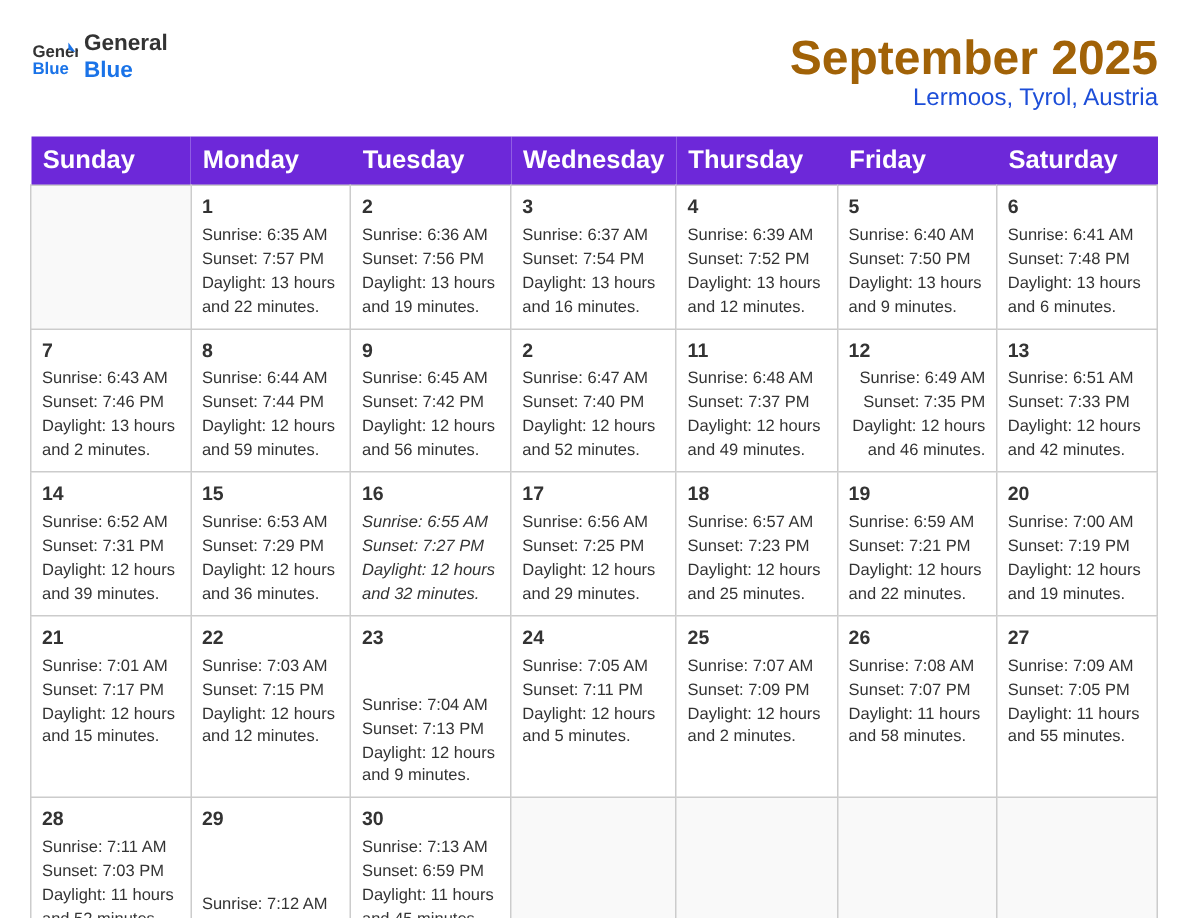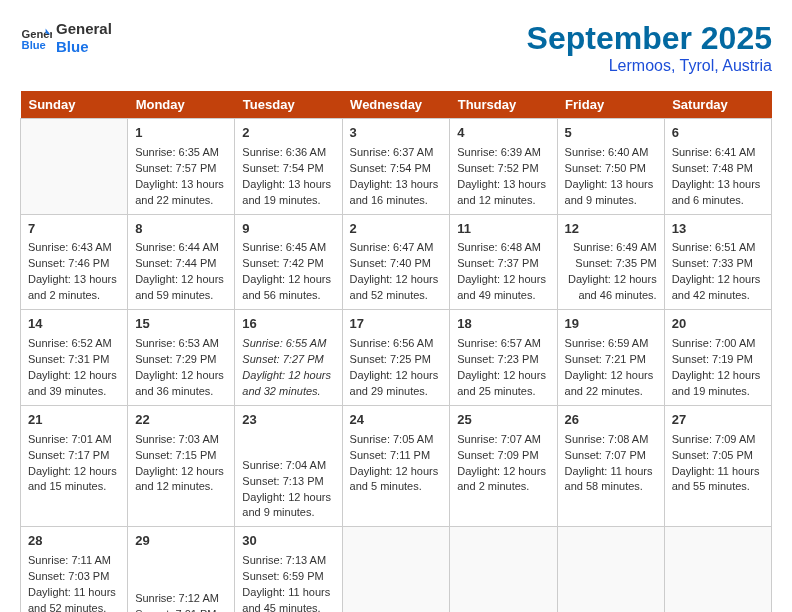--- a/index.html
+++ b/index.html
@@ -24,37 +24,37 @@
     .logo-icon {
       width: 32px;
       height: 32px;
     }
     .title-block {
       text-align: right;
     }
     .month-title {
       font-size: 32px;
       font-weight: bold;
-      color: #0369a1;
+      color: #a16207;
     }
     .location {
       font-size: 16px;
       color: #1d4ed8;
     }
     table {
       width: 100%;
       border-collapse: collapse;
       font-size: 11px;
     }
     thead tr th {
-      background-color: #c2410c;
+      background-color: #6d28d9;
       color: #fff;
       padding: 6px 8px;
       text-align: left;
-      font-size: 13px;
+      font-size: 17px;
       font-weight: bold;
     }
     tbody tr td {
       border: 1px solid #ccc;
       padding: 5px 7px;
       vertical-align: top;
       width: 108px;
       min-height: 80px;
       color: #333;
       line-height: 1.45;
@@ -112,21 +112,21 @@
         <td>
           <div class="day-num">1</div>
           <div class="day-info" style="white-space: pre-line;">Sunrise: 6:35 AM
 Sunset: 7:57 PM
 Daylight: 13 hours
 and 22 minutes.</div>
         </td>
         <td>
           <div class="day-num">2</div>
           <div class="day-info" style="white-space: pre-line;">Sunrise: 6:36 AM
-Sunset: 7:54 PM
+Sunset: 7:56 PM
 Daylight: 13 hours
 and 19 minutes.</div>
         </td>
         <td>
           <div class="day-num">3</div>
           <div class="day-info" style="white-space: pre-line;">Sunrise: 6:37 AM
 Sunset: 7:54 PM
 Daylight: 13 hours
 and 16 minutes.</div>
         </td>

